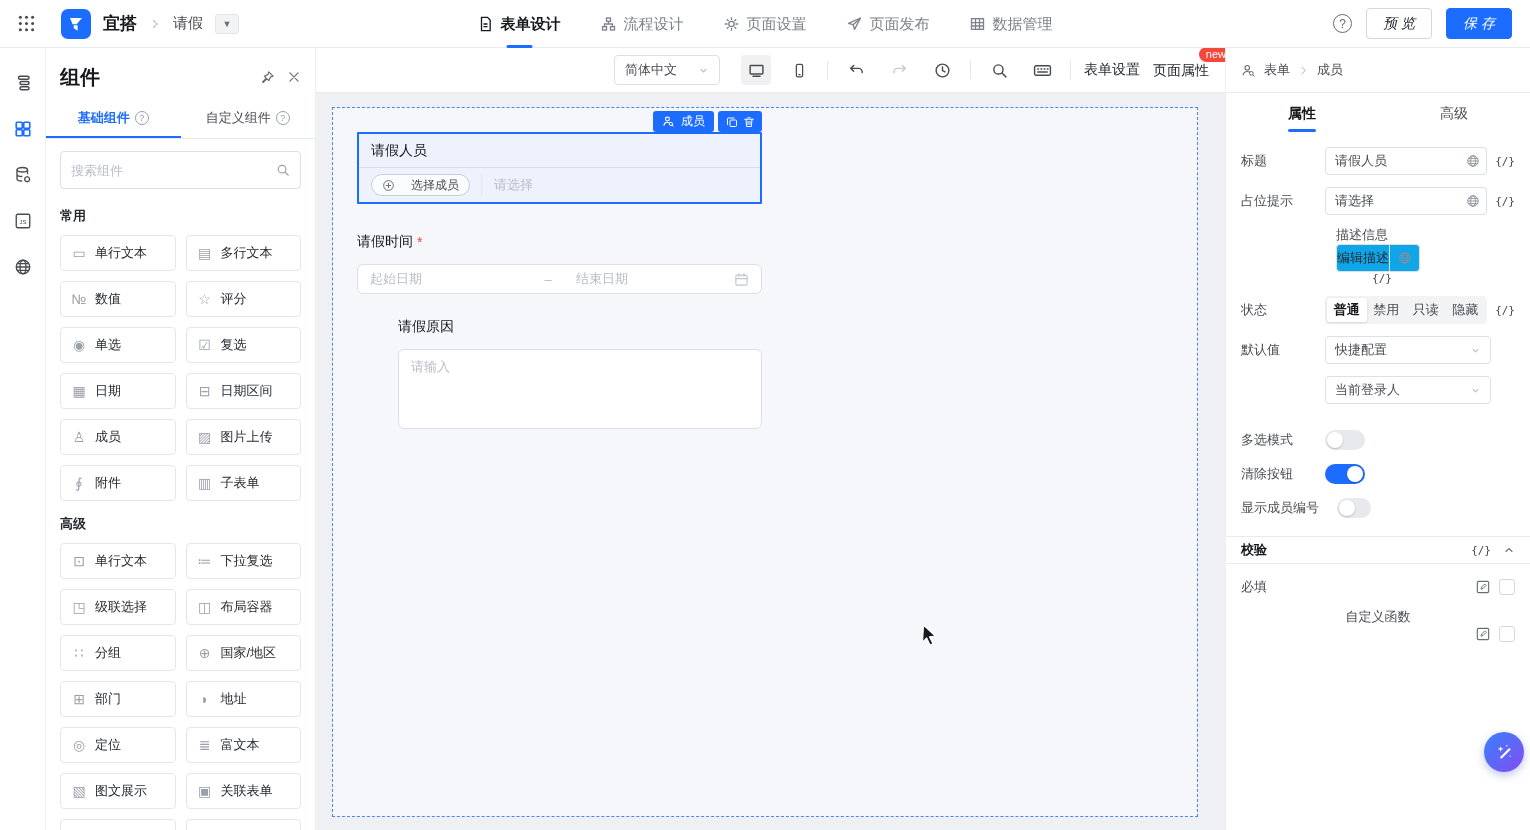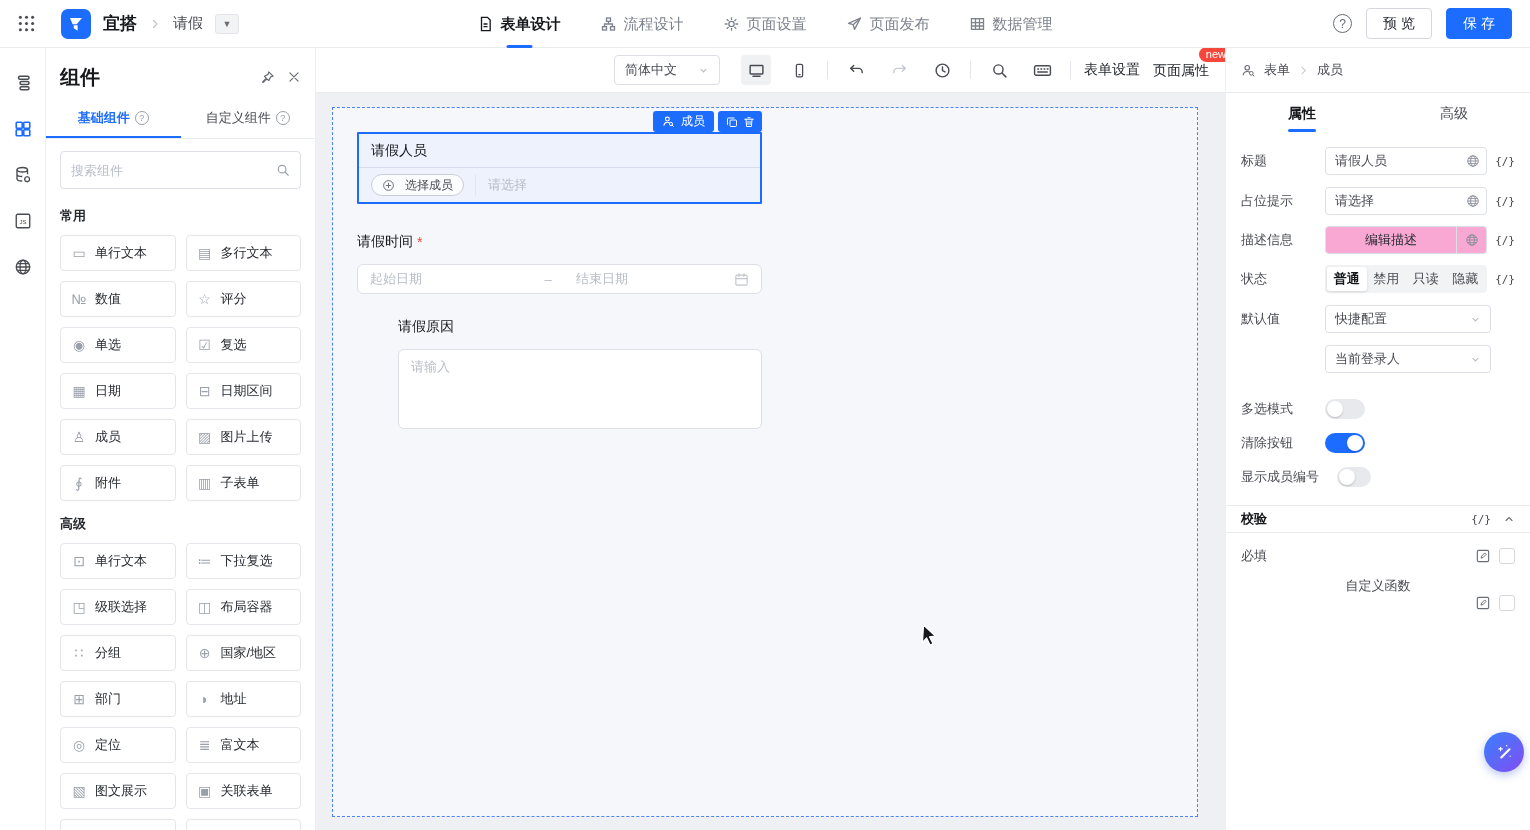--- a/index.html
+++ b/index.html
@@ -17,21 +17,21 @@
   .tb-app { font-size:15px; color:#494b52; }
   .tb-caret { width:24px; height:20px; background:#f2f3f5; border:1px solid #e5e6eb; border-radius:3px; display:flex; align-items:center; justify-content:center; color:#676c75; font-size:9px; cursor:pointer; }
   .nav-tabs { position:absolute; left:50%; top:0; transform:translateX(-50%); height:48px; display:flex; gap:40px; }
   .ntab { position:relative; display:flex; align-items:center; gap:7px; font-size:15px; color:#7d828c; cursor:pointer; white-space:nowrap; }
   .ntab .nicon { color:#7d828c; }
   .ntab.active { color:#16181c; font-weight:bold; }
   .ntab.active .nicon { color:#16181c; }
   .ntab.active::after { content:""; position:absolute; bottom:0; left:50%; transform:translateX(-50%); width:26px; height:3px; border-radius:2px; background:#1b6cff; }
   .tb-right { margin-left:auto; display:flex; align-items:center; gap:14px; padding-right:18px; }
   .help-circle { width:19px; height:19px; border:1.6px solid #676c75; border-radius:50%; color:#676c75; font-size:12px; display:flex; align-items:center; justify-content:center; cursor:pointer; }
-  .btn { height:31px; border-radius:4px; font-size:14px; display:flex; align-items:center; justify-content:center; letter-spacing:4px; padding:0 12px 0 16px; cursor:pointer; }
+  .btn { height:31px; border-radius:4px; font-size:14px; display:flex; align-items:center; justify-content:center; letter-spacing:4px; padding:0 12px 0 16px; cursor:pointer;font-style:italic; }
   .btn-outline { border:1px solid #d4d7dd; background:#fff; color:#262a30; }
   .btn-primary { background:#1b6cff; color:#fff; border:1px solid #1b6cff; }
 
   
   .rail { position:absolute; top:48px; left:0; bottom:0; width:46px; background:#fff; border-right:1px solid #eceef2; display:flex; flex-direction:column; align-items:center; padding-top:26px; gap:28px; z-index:20; }
   .rail-item { color:#494b52; cursor:pointer; }
   .rail-item.active { color:#1b6cff; }
 
   
   .cpanel { position:absolute; top:48px; left:46px; bottom:0; width:270px; background:#fff; border-right:1px solid #eceef2; z-index:20; overflow:hidden; }
@@ -70,21 +70,21 @@
   .form-inner { padding:24px; width:453px; }
 
   
   .member-field { position:relative; width:405px; border:2px solid #1b6cff; background:#edf2fc; border-radius:1px; }
   .mf-float { position:absolute; top:-23px; right:-2px; display:flex; gap:4px; }
   .mf-tag { height:21px; background:#1b6cff; color:#fff; border-radius:3px; display:flex; align-items:center; gap:6px; padding:0 9px; font-size:12px; }
   .mf-btns { height:21px; background:#1b6cff; border-radius:3px; display:flex; align-items:center; padding:0 5px; }
   .mf-btn { width:17px; height:21px; display:flex; align-items:center; justify-content:center; color:#fff; cursor:pointer; }
   .mf-label-row { padding:8px 12px 7px; font-size:14px; color:#16181c; border-bottom:1px solid #d6deef; }
   .mf-control { display:flex; align-items:center; padding:6px 12px; }
-  .select-member-btn { height:22px; border:1px solid #c9ced6; border-radius:12px; background:#fbfcfe; display:flex; align-items:center; gap:10px; padding:0 10px; font-size:12px; color:#494b52; cursor:pointer; white-space:nowrap; }
+  .select-member-btn { height:22px; border:1px solid #c9ced6; border-radius:12px; background:#fbfcfe; display:flex; align-items:center; gap:16px; padding:0 10px; font-size:12px; color:#494b52; cursor:pointer; white-space:nowrap; }
   .mf-placeholder { font-size:13px; color:#b8bdc7; margin-left:11px; padding-left:12px; border-left:1px solid #e2e6ee; line-height:22px; }
 
   .fld { width:405px; }
   .fld-label { font-size:14px; color:#16181c; display:flex; align-items:center; gap:4px; }
   .req { color:#f2483d; font-size:14px; }
   .date-range { margin-top:13px; height:30px; background:#fff; border:1px solid #dcdfe6; border-radius:6px; display:flex; align-items:center; padding:0 12px; font-size:13px; color:#b8bdc7; }
   .date-range .start { width:150px; }
   .date-range .dash { width:56px; text-align:center; color:#b8bdc7; }
   .date-range .cal { margin-left:auto; color:#c2c6cc; }
   .reason-box { margin-top:13px; height:80px; background:#fff; border:1px solid #dcdfe6; border-radius:6px; padding:8px 12px; font-size:13px; color:#b8bdc7; }
@@ -99,21 +99,21 @@
   .p-tabs { display:flex; height:42px; }
   .p-tab { flex:1; display:flex; align-items:center; justify-content:center; font-size:14px; color:#494b52; cursor:pointer; position:relative; }
   .p-tab.active { color:#16181c; font-weight:bold; }
   .p-tab.active::after { content:""; position:absolute; bottom:3px; left:50%; transform:translateX(-50%); width:28px; height:3px; border-radius:2px; background:#1b6cff; }
   .prow { display:flex; align-items:center; padding:0 15px; margin-top:12px; }
   .prow .plabel { width:84px; flex:none; font-size:13px; color:#494b52; }
   .pctrl { flex:1; position:relative; }
   .pinput { width:100%; height:28px; border:1px solid #dcdfe6; border-radius:4px; padding:0 26px 0 9px; font-size:13px; color:#494b52; font-family:inherit; outline:none; background:#fff; }
   .globe-in { position:absolute; right:7px; top:50%; transform:translateY(-50%); color:#8a8f99; }
   .fx { margin-left:8px; font-family:"DejaVu Sans Mono", monospace; font-size:11px; color:#494b52; flex:none; cursor:pointer; }
-  .desc-btn { height:28px; border:1px solid #dcdfe6; border-radius:4px; display:flex; align-items:stretch; overflow:hidden; cursor:pointer; background:#f9a8d4; }
+  .desc-btn { height:28px; border:1px solid #dcdfe6; border-radius:4px; display:flex; align-items:stretch; overflow:hidden; cursor:pointer; background:#0ea5e9; }
   .desc-main { flex:1; display:flex; align-items:center; justify-content:center; font-size:13px; color:#262a30; }
   .desc-globe { width:30px; border-left:1px solid #dcdfe6; display:flex; align-items:center; justify-content:center; color:#8a8f99; }
   .seg { height:28px; background:#f2f3f5; border-radius:4px; display:flex; align-items:center; padding:2px; }
   .seg-opt { flex:1; height:24px; display:flex; align-items:center; justify-content:center; font-size:13px; color:#494b52; cursor:pointer; border-radius:3px; white-space:nowrap; }
   .seg-opt.on { background:#fff; color:#16181c; font-weight:bold; box-shadow:0 1px 3px rgba(0,0,0,.12); }
   .pselect { height:28px; border:1px solid #dcdfe6; border-radius:4px; display:flex; align-items:center; padding:0 9px; font-size:13px; color:#494b52; cursor:pointer; background:#fff; }
   .pselect .chev { margin-left:auto; color:#b8bdc7; }
   .toggle-row { display:flex; align-items:center; padding:0 15px; }
   .toggle-row .plabel { width:84px; flex:none; font-size:13px; color:#494b52; }
   .switch { width:40px; height:20px; border-radius:10px; position:relative; cursor:pointer; background:#e7e9ed; }
@@ -594,21 +594,21 @@
           <svg width="14" height="14" viewBox="0 0 24 24">
             <circle cx="12" cy="12" r="9" fill="none" stroke="currentColor" stroke-width="1.6"></circle>
             <ellipse cx="12" cy="12" rx="4" ry="9" fill="none" stroke="currentColor" stroke-width="1.6"></ellipse>
             <path d="M3 12h18M4.5 7.5h15M4.5 16.5h15" fill="none" stroke="currentColor" stroke-width="1.6"></path>
           </svg>
         </span>
     </span>
     <span class="fx">{/}</span>
   </div>
 
-  <div class="prow" style="margin-top:11px;">
+  <div class="prow" style="margin-top:11px;flex-direction:column;">
     <span class="plabel">描述信息</span>
     <span class="pctrl">
       <span class="desc-btn">
         <span class="desc-main">编辑描述</span>
         <span class="desc-globe">
             <svg width="14" height="14" viewBox="0 0 24 24">
               <circle cx="12" cy="12" r="9" fill="none" stroke="currentColor" stroke-width="1.6"></circle>
               <ellipse cx="12" cy="12" rx="4" ry="9" fill="none" stroke="currentColor" stroke-width="1.6"></ellipse>
               <path d="M3 12h18M4.5 7.5h15M4.5 16.5h15" fill="none" stroke="currentColor" stroke-width="1.6"></path>
             </svg>

